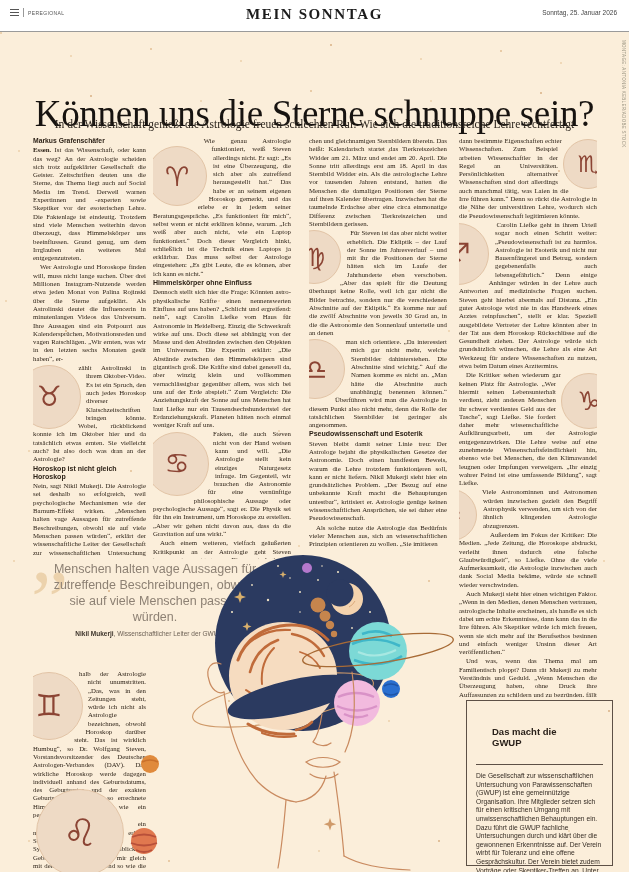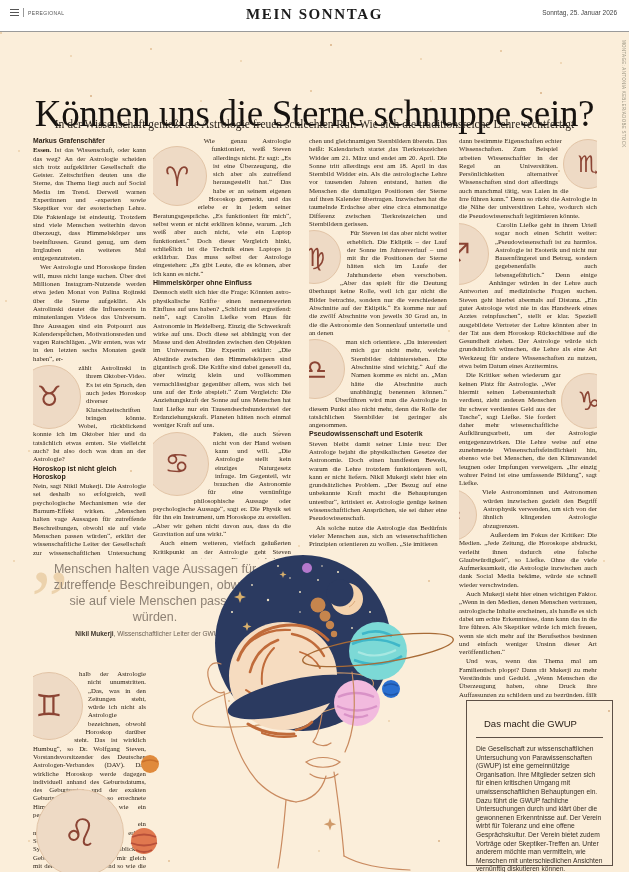--- a/index.html
+++ b/index.html
@@ -40,21 +40,21 @@
   
   .pullquote{position:absolute;left:33px;top:525px;width:232px;height:108px;text-align:center;}
   .pq-mark{position:absolute;left:-2px;top:2px;font-size:84px;line-height:1;color:#ecd2ac;font-family:"Liberation Serif",serif;}
   .pq-text{position:relative;font-family:"Liberation Sans",sans-serif;font-size:12.5px;line-height:16px;
            color:#8d8174;padding:4px 6px 0 18px;}
   .pq-attr{position:relative;margin-top:5px;font-family:"Liberation Sans",sans-serif;font-size:6.5px;color:#6e6256;}
   .pq-attr b{color:#3e352c;}
   
   .infobox{position:absolute;left:466px;top:668px;width:147px;height:166px;border:1px solid #5d5046;
            box-sizing:border-box;padding:9px 9px 0 9px;font-family:"Liberation Sans",sans-serif;}
-  .ib-title{font-size:9.5px;font-weight:400;color:#2a211a;margin:8px;}
+  .ib-title{font-size:9.5px;font-weight:700;color:#2a211a;margin:16px;}
   .ib-rule{height:0;border-bottom:1.5px solid #5d5046;margin:5px 0 7px 0;}
   .ib-body{font-size:6.7px;line-height:8.6px;color:#352c24;text-align:left;margin:0;}
   
   .speck{position:absolute;width:2px;height:2px;border-radius:50%;background:#e7c79e;
     box-shadow:70px 23px 0 0 #ecd0ab,150px 16px 0 0 #e3bf94,240px 28px 0 0 #ecd0ab,330px 12px 0 0 #d9b184,
       420px 26px 0 0 #ecd0ab,500px 18px 0 0 #e3bf94,560px 30px 0 0 #ecd0ab,90px 63px 0 0 #d9b184,
       200px 68px 0 0 #ecd0ab,310px 58px 0 0 #e3bf94,430px 68px 0 0 #ecd0ab,540px 60px 0 0 #d9b184,
       18px 118px 0 0 #ecd0ab,120px 178px 0 0 #e3bf94,258px 128px 0 0 #ecd0ab,388px 118px 0 0 #d9b184,
       468px 178px 0 0 #ecd0ab,558px 138px 0 0 #e3bf94,5px 268px 0 0 #ecd0ab,65px 298px 0 0 #d9b184,
       218px 268px 0 0 #ecd0ab,348px 288px 0 0 #e3bf94,448px 298px 0 0 #ecd0ab,578px 268px 0 0 #d9b184,

